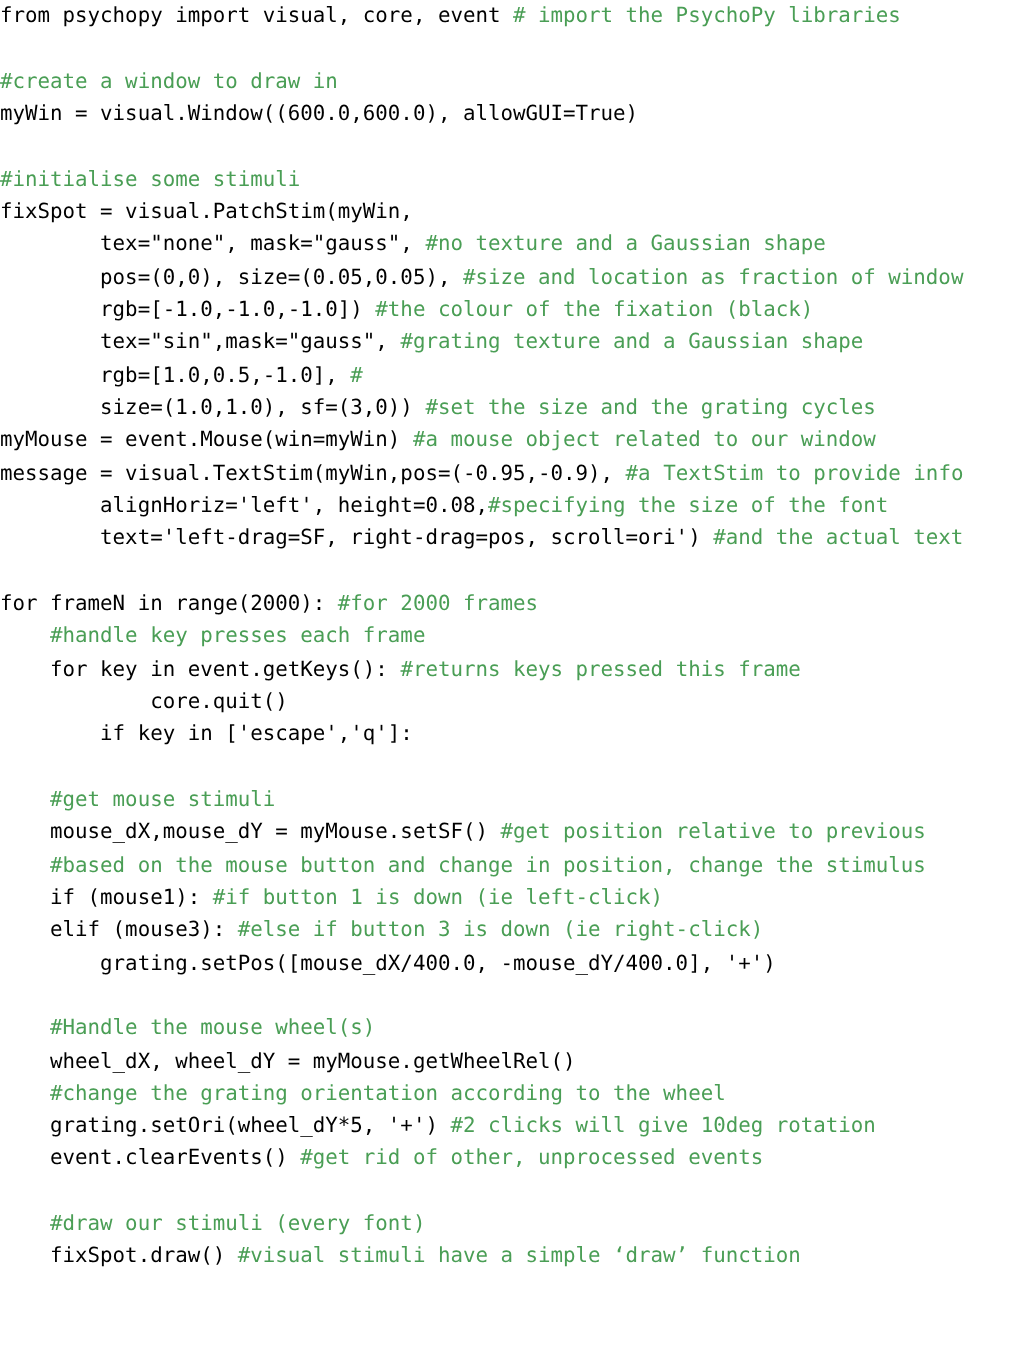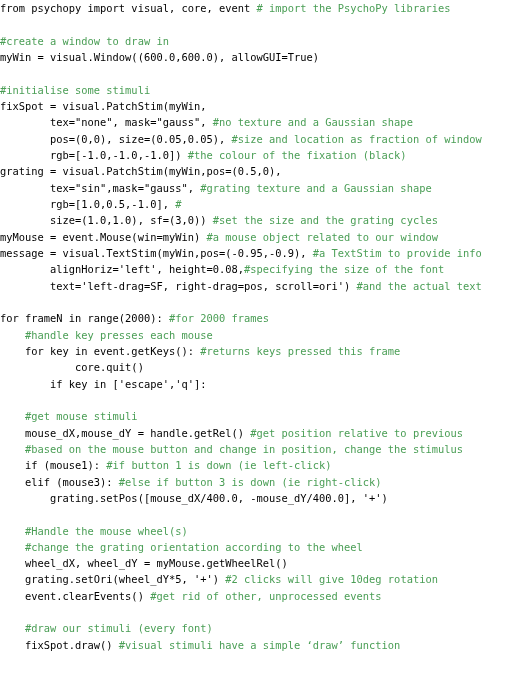--- a/index.html
+++ b/index.html
@@ -55,43 +55,42 @@
     <div class="code-line"><span class="seg code">from psychopy import visual, core, event </span><span class="seg comment"># import the PsychoPy libraries</span></div>
     <div class="code-line blank">&nbsp;</div>
     <div class="code-line"><span class="seg comment">#create a window to draw in</span></div>
     <div class="code-line"><span class="seg code">myWin = visual.Window((600.0,600.0), allowGUI=True)</span></div>
     <div class="code-line blank">&nbsp;</div>
     <div class="code-line"><span class="seg comment">#initialise some stimuli</span></div>
     <div class="code-line"><span class="seg code">fixSpot = visual.PatchStim(myWin,</span></div>
     <div class="code-line"><span class="seg code">        tex="none", mask="gauss", </span><span class="seg comment">#no texture and a Gaussian shape</span></div>
     <div class="code-line"><span class="seg code">        pos=(0,0), size=(0.05,0.05), </span><span class="seg comment">#size and location as fraction of window</span></div>
     <div class="code-line"><span class="seg code">        rgb=[-1.0,-1.0,-1.0]) </span><span class="seg comment">#the colour of the fixation (black)</span></div>
-    <div class="code-line"><span class="seg code">grating = visual.PatchStim(myWin,pos=(0.5,0),</span></div>
     <div class="code-line"><span class="seg code">        tex="sin",mask="gauss", </span><span class="seg comment">#grating texture and a Gaussian shape</span></div>
     <div class="code-line"><span class="seg code">        rgb=[1.0,0.5,-1.0], </span><span class="seg comment">#</span></div>
     <div class="code-line"><span class="seg code">        size=(1.0,1.0), sf=(3,0)) </span><span class="seg comment">#set the size and the grating cycles</span></div>
     <div class="code-line"><span class="seg code">myMouse = event.Mouse(win=myWin) </span><span class="seg comment">#a mouse object related to our window</span></div>
     <div class="code-line"><span class="seg code">message = visual.TextStim(myWin,pos=(-0.95,-0.9), </span><span class="seg comment">#a TextStim to provide info</span></div>
     <div class="code-line"><span class="seg code">        alignHoriz='left', height=0.08,</span><span class="seg comment">#specifying the size of the font</span></div>
     <div class="code-line"><span class="seg code">        text='left-drag=SF, right-drag=pos, scroll=ori') </span><span class="seg comment">#and the actual text</span></div>
     <div class="code-line blank">&nbsp;</div>
     <div class="code-line"><span class="seg code">for frameN in range(2000): </span><span class="seg comment">#for 2000 frames</span></div>
-    <div class="code-line"><span class="seg comment">    #handle key presses each mouse</span></div>
+    <div class="code-line"><span class="seg comment">    #handle key presses each frame</span></div>
     <div class="code-line"><span class="seg code">    for key in event.getKeys(): </span><span class="seg comment">#returns keys pressed this frame</span></div>
     <div class="code-line"><span class="seg code">            core.quit()</span></div>
     <div class="code-line"><span class="seg code">        if key in ['escape','q']:</span></div>
     <div class="code-line blank">&nbsp;</div>
     <div class="code-line"><span class="seg comment">    #get mouse stimuli</span></div>
-    <div class="code-line"><span class="seg code">    mouse_dX,mouse_dY = handle.getRel() </span><span class="seg comment">#get position relative to previous</span></div>
+    <div class="code-line"><span class="seg code">    mouse_dX,mouse_dY = myMouse.setSF() </span><span class="seg comment">#get position relative to previous</span></div>
     <div class="code-line"><span class="seg comment">    #based on the mouse button and change in position, change the stimulus</span></div>
     <div class="code-line"><span class="seg code">    if (mouse1): </span><span class="seg comment">#if button 1 is down (ie left-click)</span></div>
     <div class="code-line"><span class="seg code">    elif (mouse3): </span><span class="seg comment">#else if button 3 is down (ie right-click)</span></div>
     <div class="code-line"><span class="seg code">        grating.setPos([mouse_dX/400.0, -mouse_dY/400.0], '+')</span></div>
     <div class="code-line blank">&nbsp;</div>
     <div class="code-line"><span class="seg comment">    #Handle the mouse wheel(s)</span></div>
+    <div class="code-line"><span class="seg code">    wheel_dX, wheel_dY = myMouse.getWheelRel()</span></div>
     <div class="code-line"><span class="seg comment">    #change the grating orientation according to the wheel</span></div>
-    <div class="code-line"><span class="seg code">    wheel_dX, wheel_dY = myMouse.getWheelRel()</span></div>
     <div class="code-line"><span class="seg code">    grating.setOri(wheel_dY*5, '+') </span><span class="seg comment">#2 clicks will give 10deg rotation</span></div>
     <div class="code-line"><span class="seg code">    event.clearEvents() </span><span class="seg comment">#get rid of other, unprocessed events</span></div>
     <div class="code-line blank">&nbsp;</div>
     <div class="code-line"><span class="seg comment">    #draw our stimuli (every font)</span></div>
     <div class="code-line"><span class="seg code">    fixSpot.draw() </span><span class="seg comment">#visual stimuli have a simple ‘draw’ function</span></div>
   </div>
 
 </body></html>

